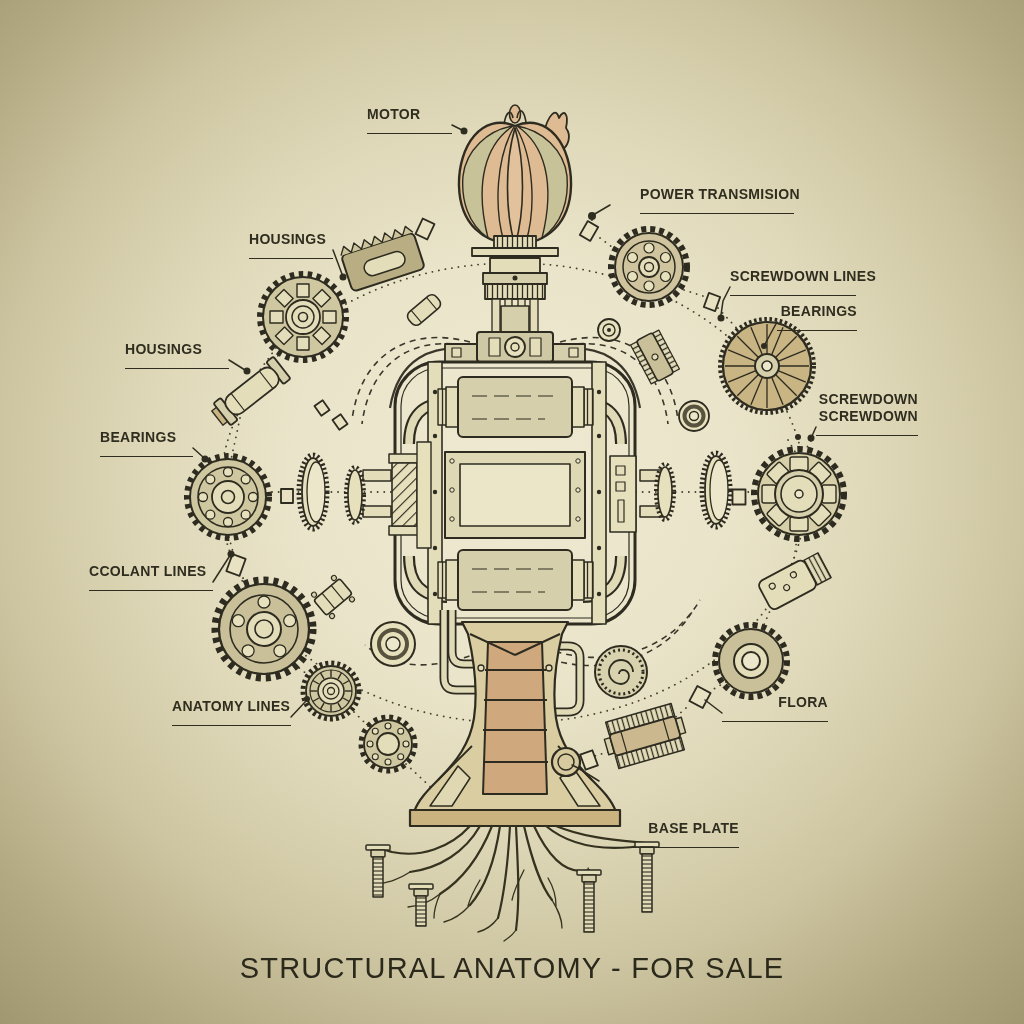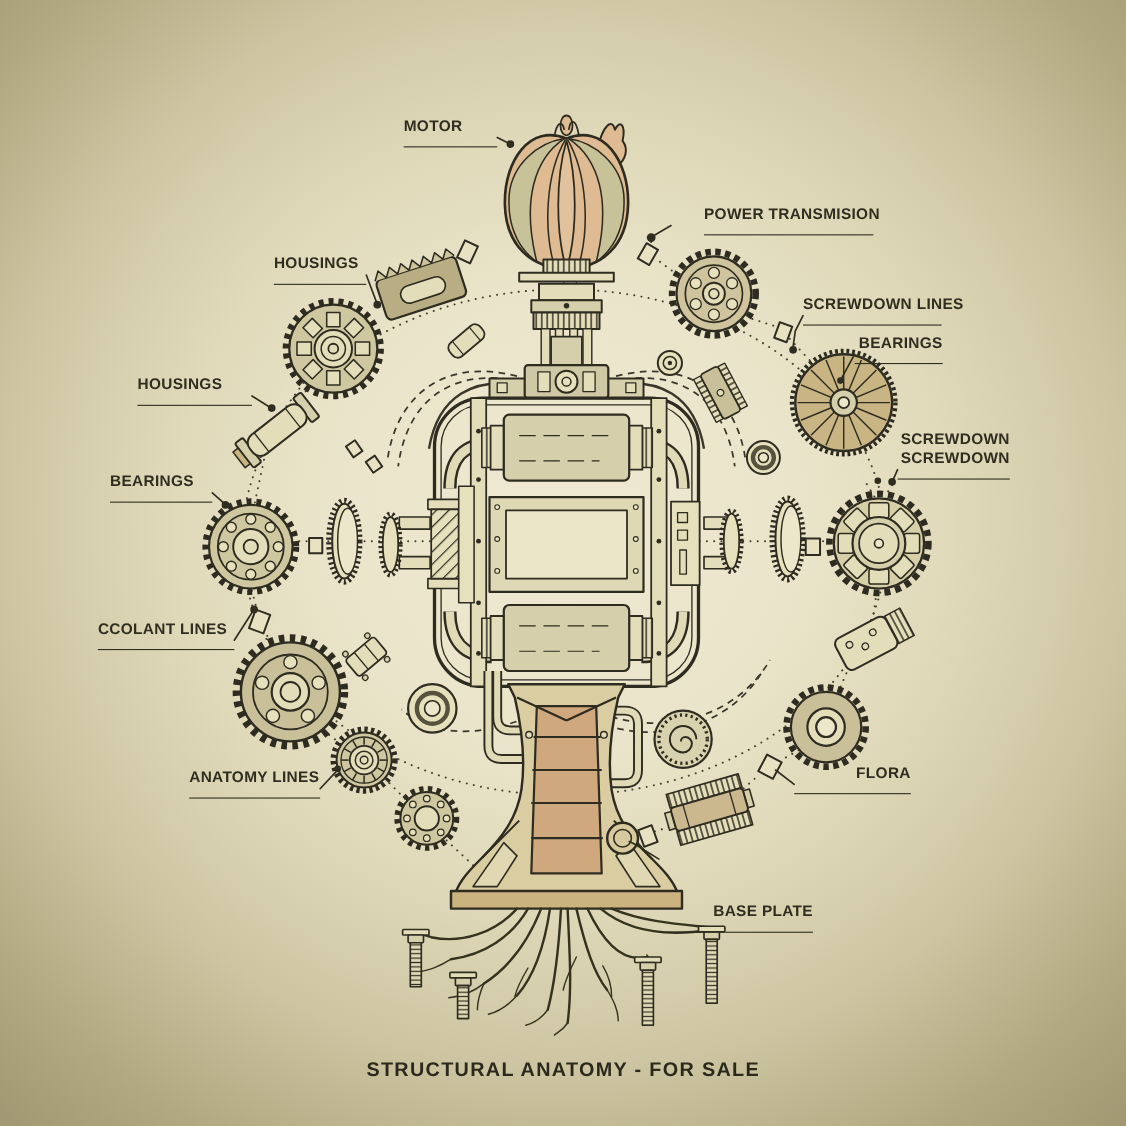--- a/index.html
+++ b/index.html
@@ -8,21 +8,21 @@
     font-family:"Liberation Sans",sans-serif;
     background:radial-gradient(ellipse 780px 760px at 50% 46%,
       #efe9d2 0%, #eae4ca 28%, #ded7b7 48%, #cdc5a1 66%, #b2a982 84%, #9e9570 100%);
   }
   .title{
     position:absolute;top:36px;left:0;right:0;text-align:center;
     font-size:31px;font-weight:700;letter-spacing:1.6px;color:#262419;
   }
   .caption{
     position:absolute;top:952px;left:0;right:0;text-align:center;
-    font-size:18px;font-weight:700;letter-spacing:1.2px;color:#2b291c;margin-top:10px;
+    font-size:29px;font-weight:400;letter-spacing:1.2px;color:#2b291c;
   }
   .label{
     position:absolute;font-size:14px;font-weight:700;line-height:17px;
     letter-spacing:.3px;color:#2f2d1f;white-space:nowrap;
     border-bottom:1.7px solid #2f2d1f;padding-bottom:10px;
   }
   .label span{display:block;}
   .ta-r{text-align:right;}
   svg{position:absolute;inset:0;}
 </style>

